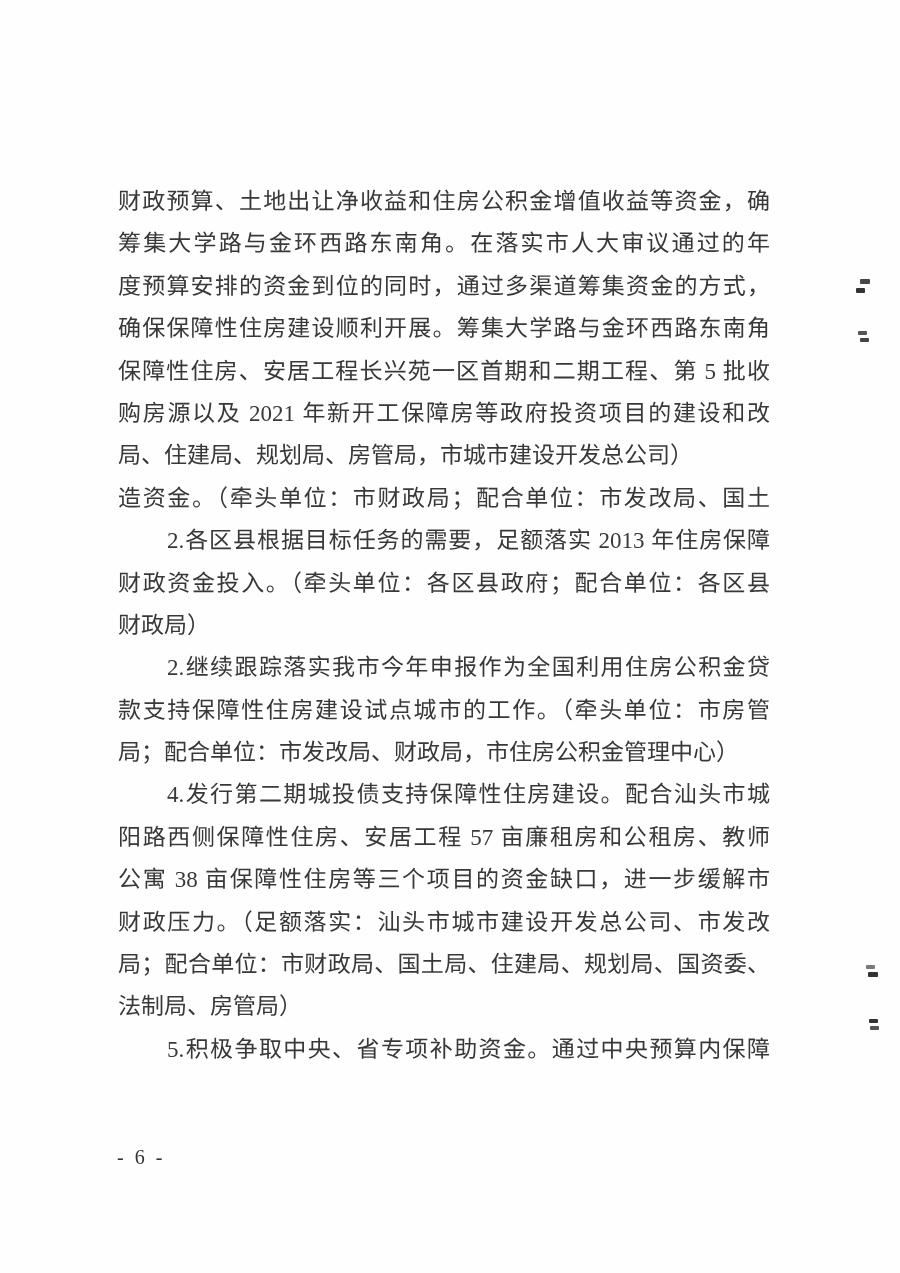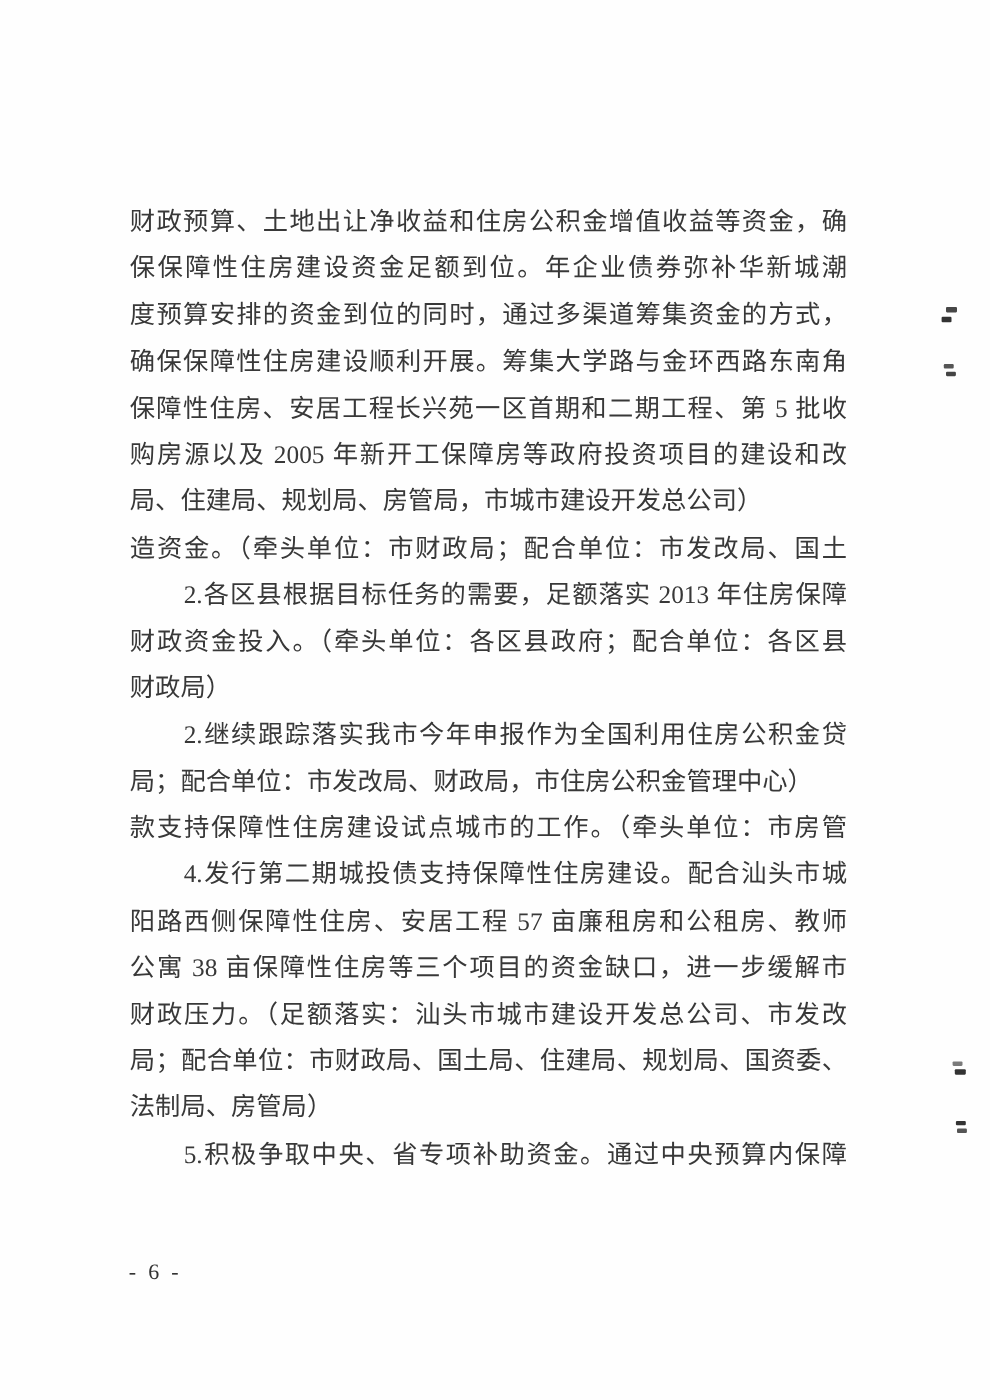--- a/index.html
+++ b/index.html
@@ -59,33 +59,33 @@
   .a7 { left: 869px; top: 1019px; width: 9px; height: 4px; background: #333333; }
   .a8 { left: 870px; top: 1026px; width: 9px; height: 4px; background: #555555; }
 </style>
 </head>
 <body>
 
 <div class="page">
 
   <div class="text-block">
     <div class="line">财政预算、土地出让净收益和住房公积金增值收益等资金，确</div>
-    <div class="line">保保障性住房建设资金足额到位。年企业债券弥补华新城潮</div>
+    <div class="line">筹集大学路与金环西路东南角。在落实市人大审议通过的年</div>
     <div class="line">度预算安排的资金到位的同时，通过多渠道筹集资金的方式，</div>
     <div class="line">确保保障性住房建设顺利开展。筹集大学路与金环西路东南角</div>
     <div class="line">保障性住房、安居工程长兴苑一区首期和二期工程、第 5 批收</div>
-    <div class="line">购房源以及 2005 年新开工保障房等政府投资项目的建设和改</div>
+    <div class="line">购房源以及 2021 年新开工保障房等政府投资项目的建设和改</div>
     <div class="line end">局、住建局、规划局、房管局，市城市建设开发总公司）</div>
     <div class="line">造资金。（牵头单位：市财政局；配合单位：市发改局、国土</div>
     <div class="line indent">2.各区县根据目标任务的需要，足额落实 2013 年住房保障</div>
     <div class="line">财政资金投入。（牵头单位：各区县政府；配合单位：各区县</div>
     <div class="line end">财政局）</div>
     <div class="line indent">2.继续跟踪落实我市今年申报作为全国利用住房公积金贷</div>
+    <div class="line">款支持保障性住房建设试点城市的工作。（牵头单位：市房管</div>
     <div class="line end">局；配合单位：市发改局、财政局，市住房公积金管理中心）</div>
-    <div class="line">款支持保障性住房建设试点城市的工作。（牵头单位：市房管</div>
     <div class="line indent">4.发行第二期城投债支持保障性住房建设。配合汕头市城</div>
     <div class="line">阳路西侧保障性住房、安居工程 57 亩廉租房和公租房、教师</div>
     <div class="line">公寓 38 亩保障性住房等三个项目的资金缺口，进一步缓解市</div>
     <div class="line">财政压力。（足额落实：汕头市城市建设开发总公司、市发改</div>
     <div class="line">局；配合单位：市财政局、国土局、住建局、规划局、国资委、</div>
     <div class="line end">法制局、房管局）</div>
     <div class="line indent">5.积极争取中央、省专项补助资金。通过中央预算内保障</div>
   </div>
 
   <div class="footer">- 6 -</div>

